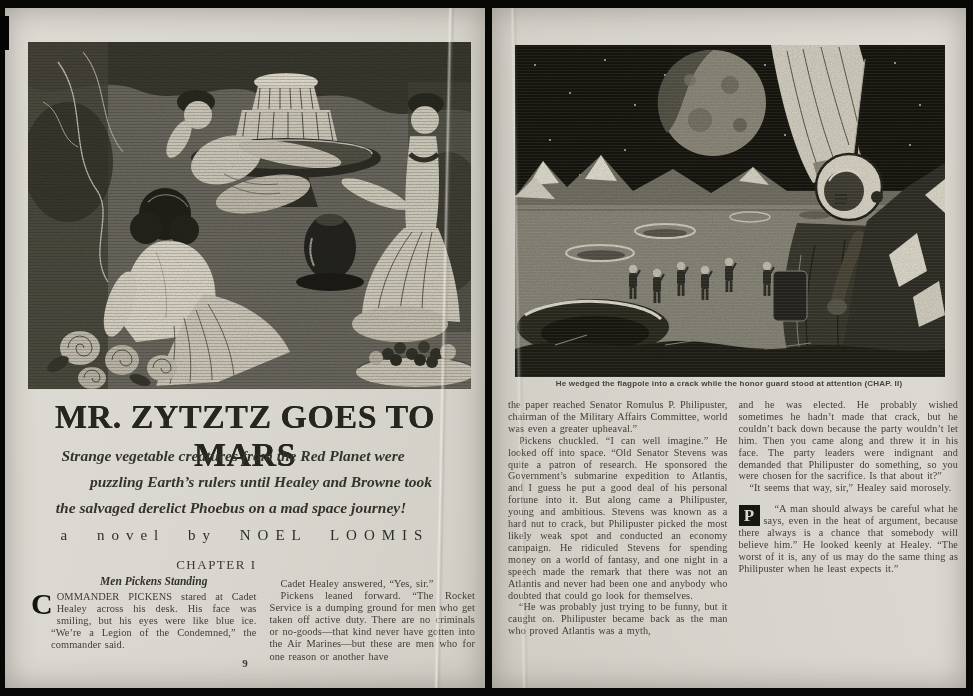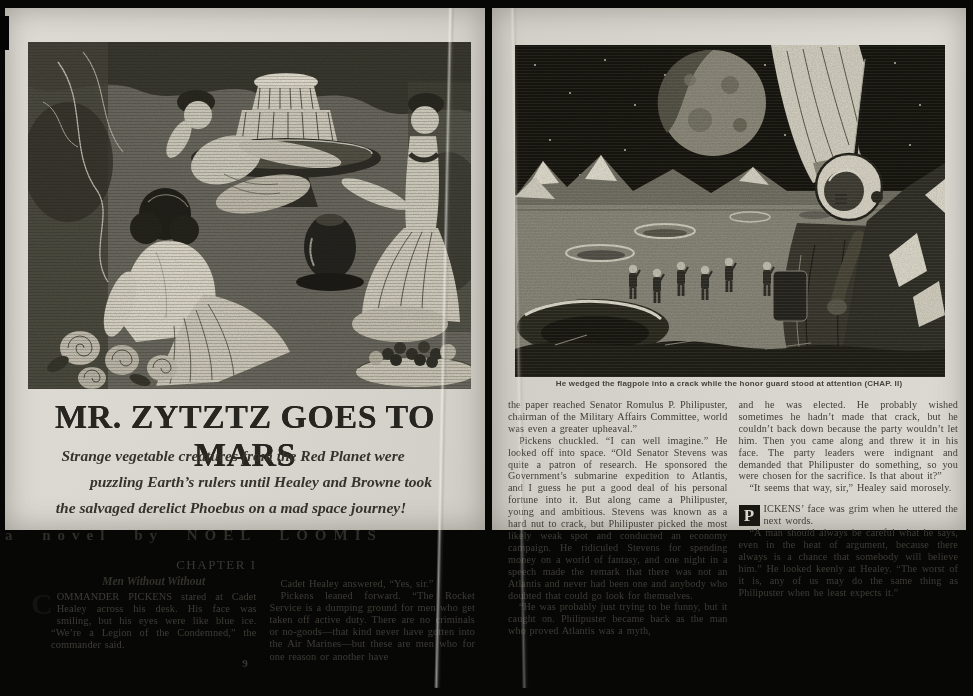--- a/index.html
+++ b/index.html
@@ -1,19 +1,19 @@
 <!DOCTYPE html>
 <html><head>
 <meta charset="utf-8">
 <style>
   * { margin:0; padding:0; box-sizing:border-box; }
   html,body { background:#070706; }
   .frame { position:relative; width:973px; height:696px; background:#070706; overflow:hidden;
            font-family:"Liberation Serif", serif; }
-  .page { position:absolute; top:8px; height:522px;
+  .page { position:absolute; top:8px; height:680px;
           box-shadow: inset 0 0 30px rgba(70,67,58,0.4); }
   .page.left  { left:5px;  width:480px; background:linear-gradient(105deg,#dedbd4 0%,#d9d6cf 55%,#d1cec6 100%); }
   .page.right { left:492px; width:474px; background:linear-gradient(255deg,#dedbd4 0%,#d8d5ce 50%,#d0cdc5 100%); }
   .notch { position:absolute; left:0; top:16px; width:9px; height:34px; background:#040404; z-index:3; }
 
   .illus { position:absolute; display:block; }
   .illus.left-art  { left:23px; top:34px; width:443px; height:347px; }
   .illus.right-art { left:23px; top:37px; width:430px; height:332px; }
 
   .crease { position:absolute; top:0; width:7px; height:680px; pointer-events:none;
@@ -23,22 +23,22 @@
 
   .lp-title { position:absolute; top:390px; left:0; width:100%; text-align:center;
               font-size:34px; font-weight:bold; letter-spacing:0.5px; color:#262520;
               text-shadow:0 0 0.5px #262520; }
   .lp-blurb { position:absolute; top:435px; left:0; width:100%;
               font-style:italic; font-weight:bold; font-size:15.5px; color:#34332c; }
   .lp-blurb .line { height:26px; line-height:26px; text-align:center; }
   .lp-blurb .l1 { transform:translateX(-12px); }
   .lp-blurb .l2 { transform:translateX(16px); }
   .lp-blurb .l3 { transform:translateX(-14px); }
-  .lp-byline { position:absolute; top:519px; left:0; width:100%; 
-               font-weight:bold; font-size:15px; letter-spacing:7px; word-spacing:12px; color:#2f2e29; }
+  .lp-byline { position:absolute; top:519px; left:0; width:100%; text-align:center;
+               font-weight:normal; font-size:15px; letter-spacing:7px; word-spacing:12px; color:#2f2e29; }
 
   .lp-columns { position:absolute; top:549px; left:46px; width:424px; display:flex; gap:13px; }
   .rp-columns { position:absolute; top:391px; left:16px; width:450px; display:flex; gap:11px; }
   .col { flex:1; min-width:0; }
   .lp-chapter { text-align:right; font-size:13px; letter-spacing:1.5px; color:#3b3933; padding-bottom:2px; }
   .lp-sub { text-align:center; font-weight:bold; font-style:italic; font-size:11.5px; color:#33322b; padding-bottom:4px; }
   .col2-spacer { height:21px; }
 
   .bodytext p { font-size:10.4px; line-height:12.1px; text-align:justify; color:#3f3d36;
                 letter-spacing:0.1px; word-spacing:1.1px; }
@@ -195,21 +195,21 @@
       <div class="line l1">Strange vegetable creatures from the Red Planet were</div>
       <div class="line l2">puzzling Earth’s rulers until Healey and Browne took</div>
       <div class="line l3">the salvaged derelict Phoebus on a mad space journey!</div>
     </div>
 
     <div class="lp-byline">a novel by NOEL LOOMIS</div>
 
     <div class="lp-columns bodytext">
       <div class="col">
         <div class="lp-chapter">CHAPTER I</div>
-        <div class="lp-sub">Men Without Without</div>
+        <div class="lp-sub">Men Pickens Standing</div>
         <p><span class="dropcap-c">C</span><span>OMMANDER PICKENS stared at Cadet Healey across his desk. His face was smiling, but his eyes were like blue ice. “We’re a Legion of the Condemned,” the commander said.</span></p>
       </div>
       <div class="col">
         <div class="col2-spacer"></div>
         <p class="indent">Cadet Healey answered, “Yes, sir.”</p>
         <p class="indent">Pickens leaned forward. “The Rocket Service is a dumping ground for men who get taken off active duty. There are no criminals or no-goods—that kind never have gotten into the Air Marines—but these are men who for one reason or another have</p>
       </div>
     </div>
 
     <div class="pagenum">9</div>
@@ -370,21 +370,21 @@
 
     <div class="rp-columns bodytext">
       <div class="col">
         <p>the paper reached Senator Romulus P. Philipuster, chairman of the Military Affairs Committee, world was even a greater upheaval.”</p>
         <p class="indent">Pickens chuckled. “I can well imagine.” He looked off into space. “Old Senator Stevens was quite a patron of research. He sponsored the Government’s submarine expedition to Atlantis, and I guess he put a good deal of his personal fortune into it. But along came a Philipuster, young and ambitious. Stevens was known as a hard nut to crack, but Philipuster picked the most likely weak spot and conducted an economy campaign. He ridiculed Stevens for spending money on a world of fantasy, and one night in a speech made the remark that there was not an Atlantis and never had been one and anybody who doubted that could go look for themselves.</p>
         <p class="indent">“He was probably just trying to be funny, but it caught on. Philipuster became back as the man who proved Atlantis was a myth,</p>
       </div>
       <div class="col">
         <p>and he was elected. He probably wished sometimes he hadn’t made that crack, but he couldn’t back down because the party wouldn’t let him. Then you came along and threw it in his face. The party leaders were indignant and demanded that Philipuster do something, so you were chosen for the sacrifice. Is that about it?”</p>
         <p class="indent">“It seems that way, sir,” Healey said morosely.</p>
-        <p class="gap-above"><span class="dropcap-p">P</span><span>ICKENS’ face was grim when he uttered the next words.</span></p>
+        <p class="gap-above"><span class="dropcap-p">P</span></p>
         <p class="indent">“A man should always be careful what he says, even in the heat of argument, because there always is a chance that somebody will believe him.” He looked keenly at Healey. “The worst of it is, any of us may do the same thing as Philipuster when he least expects it.”</p>
       </div>
     </div>
 
     <div class="crease crease-r"></div>
   </div>
 
   <div class="notch"></div>
 </div>
 

